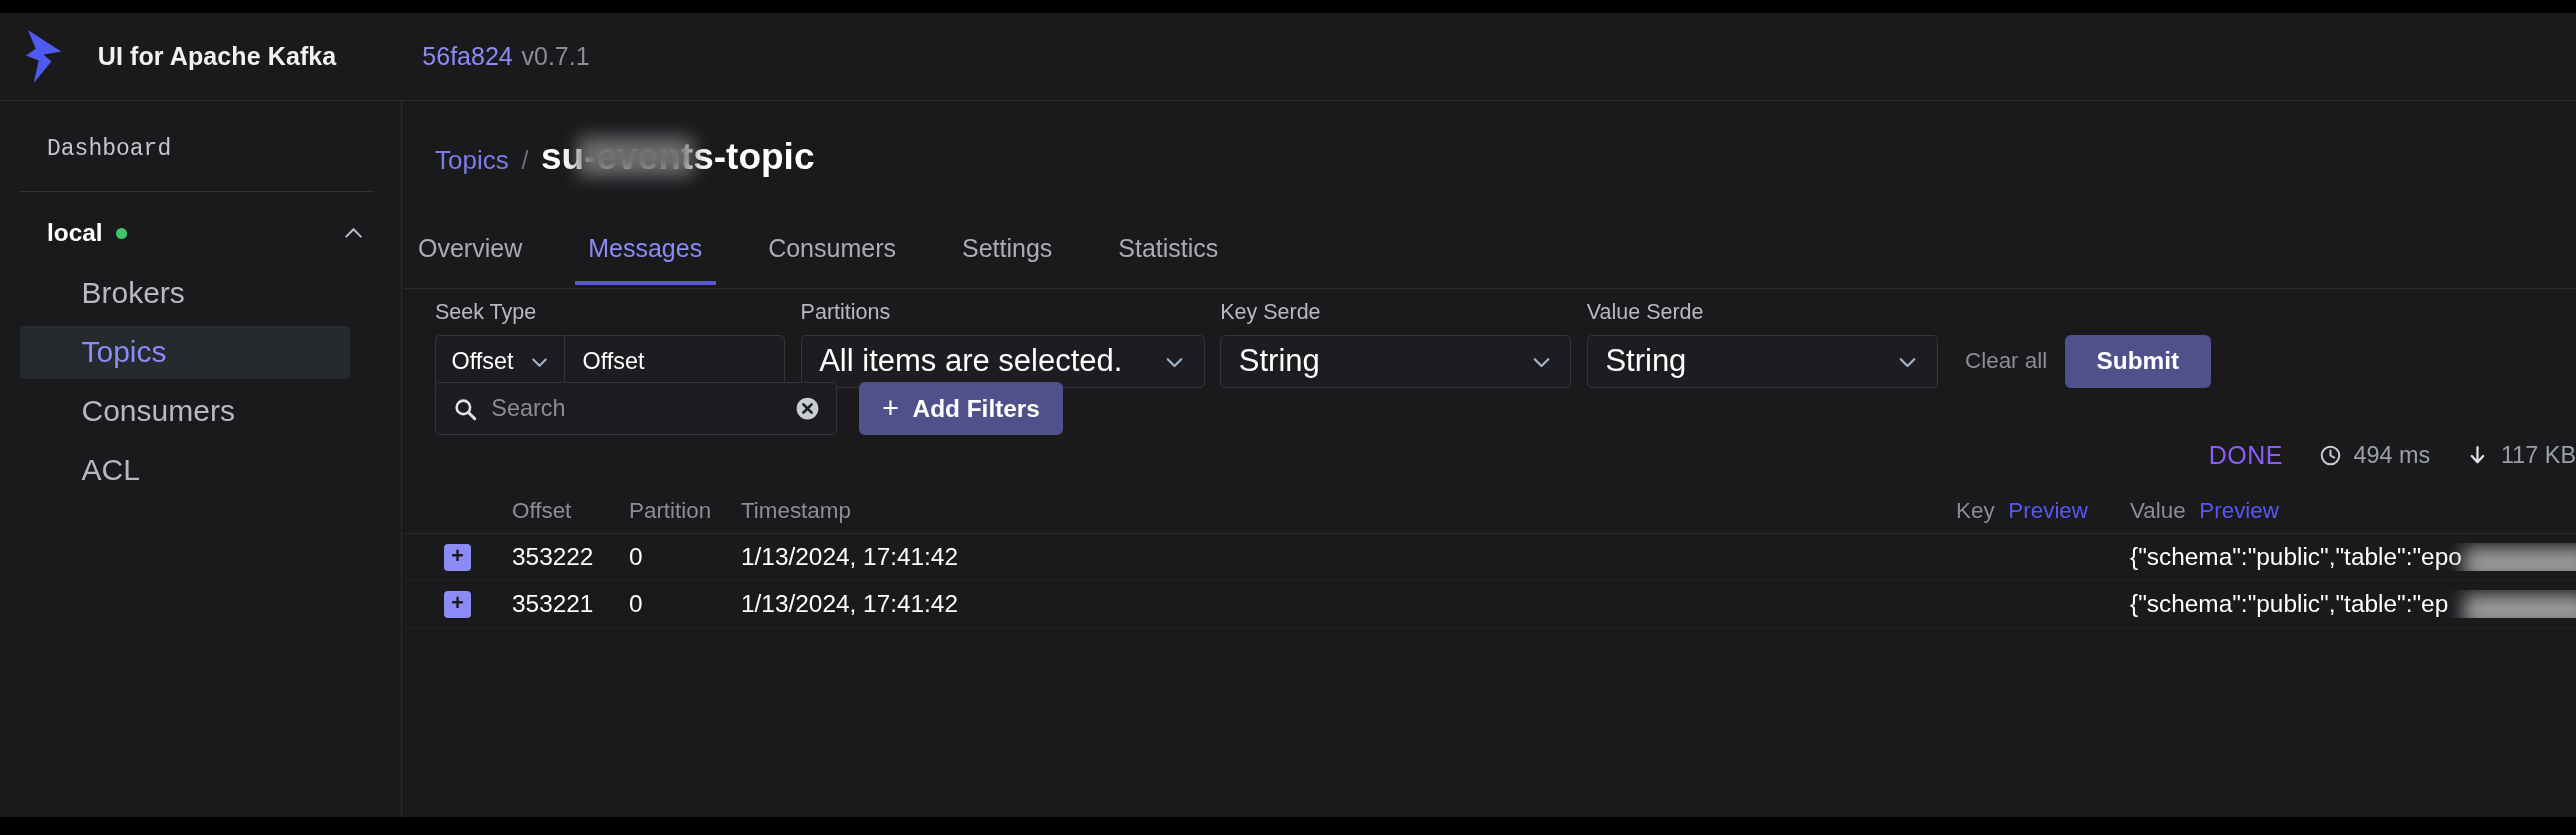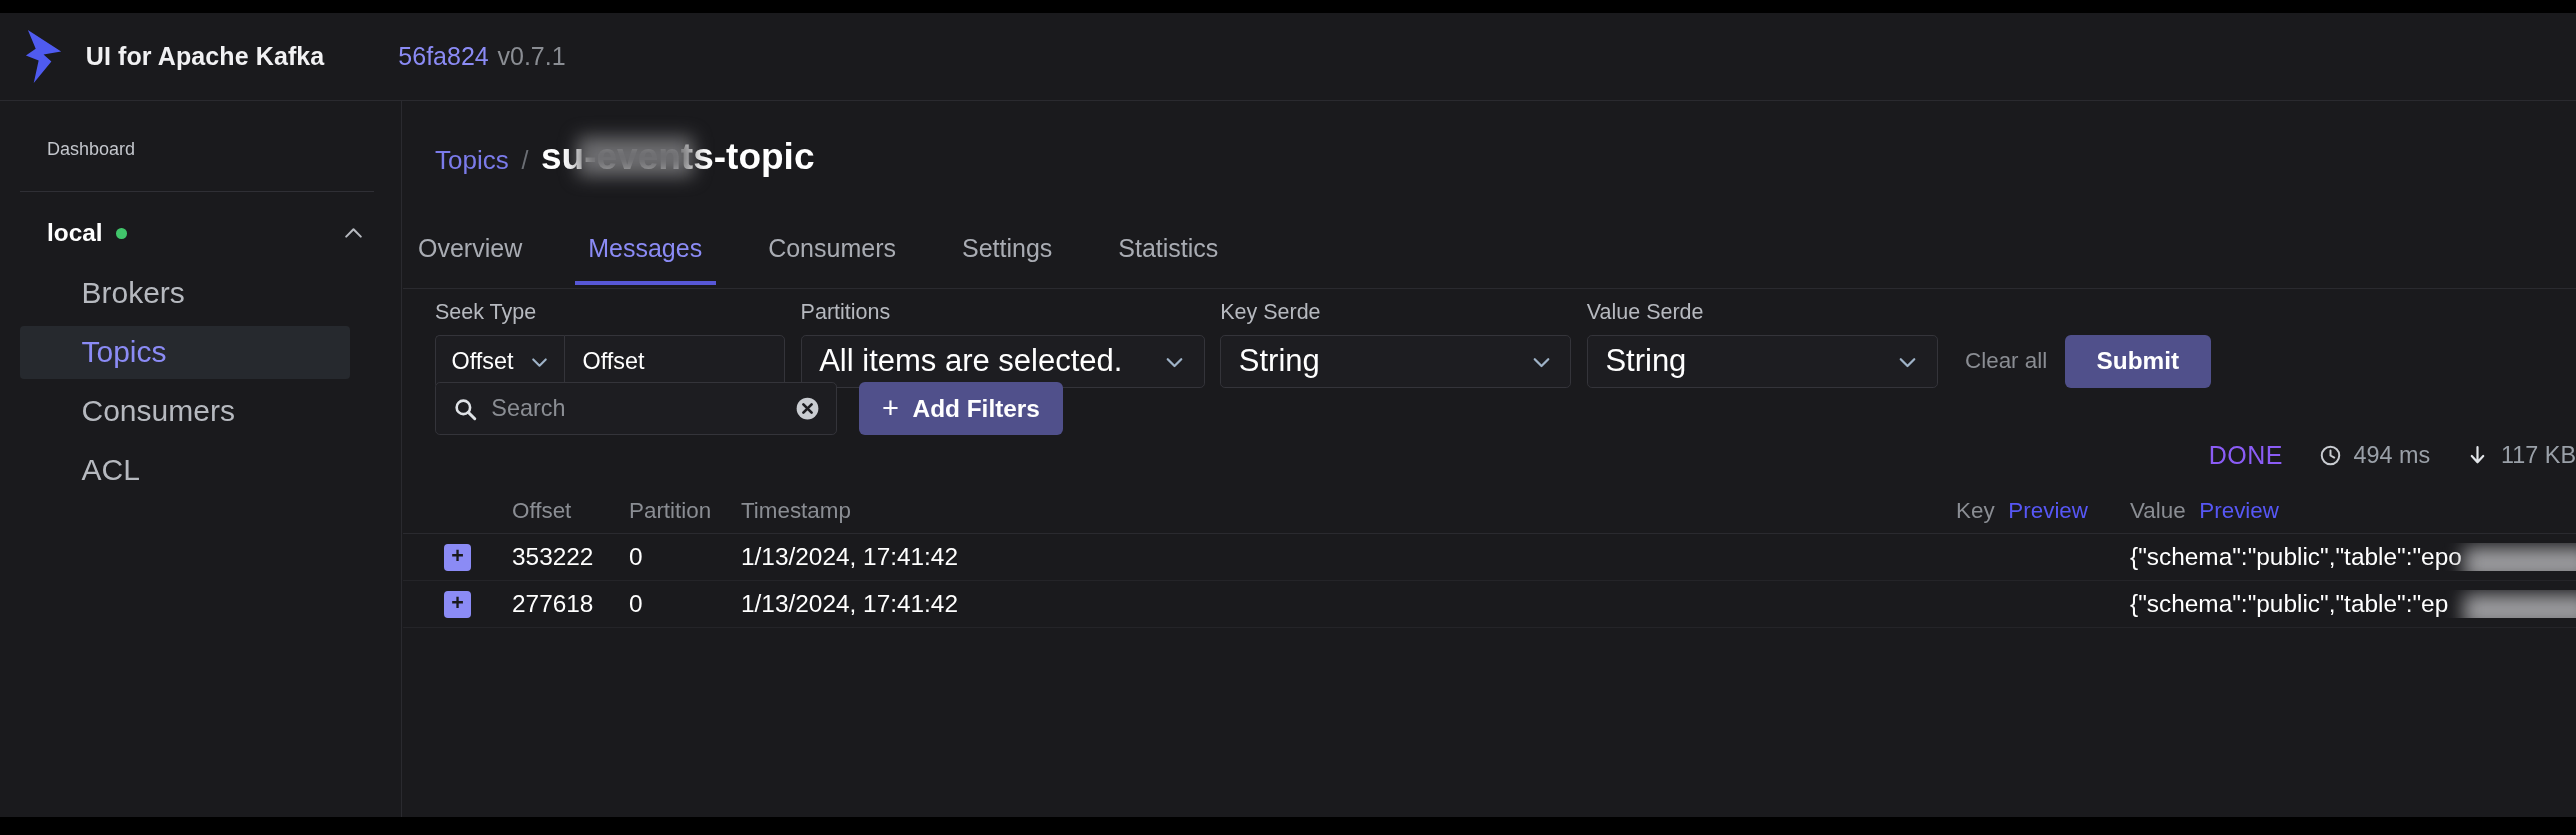--- a/index.html
+++ b/index.html
@@ -13,43 +13,44 @@
   .app { position: relative; width: 2576px; height: 835px; background: #1a1a1d; }
 
   
   .top-strip { position: absolute; top: 0; left: 0; width: 2576px; height: 12.7px; background: #000; }
 
   
   .header {
     position: absolute; top: 12.7px; left: 0; width: 2576px; height: 88px;
     background: #1a1a1d;
     border-bottom: 1px solid #2a2a2f;
-    display: flex; align-items: center;
+    display: flex; align-items: center; gap: 12px;
   }
   .logo-wrap { width: 76px; display: flex; justify-content: center; align-items: center; margin-left: 7.8px; }
   .logo-svg { display: block; }
   .app-title {
     color: #f1f1f3; font-size: 25px; font-weight: bold; letter-spacing: 0.1px;
     margin-left: 2px; white-space: nowrap;
   }
   .version-wrap { margin-left: 74px; font-size: 25px; white-space: nowrap; }
   .commit { color: #8b8bf5; }
   .vers { color: #8a8d93; margin-left: 8.8px; }
 
   
   .sidebar {
     position: absolute; top: 101px; left: 0; width: 402px; height: 734px;
     background: #1a1a1d;
     border-right: 1px solid #2a2a2f;
     padding-top: 21.5px;
   }
   .nav-item {
     height: 53px; display: flex; align-items: center;
-    padding-left: 47px; font-size: 18px; color: #b6b9bf;
+    padding-left: 47px; font-size: 23px; color: #b6b9bf;
     white-space: nowrap;
+    font-family: Liberation Mono, monospace;
   }
   .nav-item.dashboard { color: #c3c6cc; padding-left: 47px; }
   .nav-divider { height: 1px; background: #2f2f35; margin: 15.6px 27px 13.7px 19.5px; }
 
   .cluster-row {
     height: 55px; display: flex; align-items: center;
     padding-left: 47px; padding-right: 35px;
     color: #ffffff; font-size: 24.4px; font-weight: bold;
   }
   .cluster-dot {
@@ -376,21 +377,21 @@
           <span class="val-blur"></span>
         </div>
       </div>
 
       <div class="trow">
         <div class="c-exp">
           <div class="exp-btn">
             <span>+</span>
           </div>
         </div>
-        <div class="c-off cell">277618</div>
+        <div class="c-off cell">353221</div>
         <div class="c-part cell">0</div>
         <div class="c-time cell">1/13/2024, 17:41:42</div>
         <div class="c-key cell"></div>
         <div class="val-cell">
           <span>{"schema":"public","table":"ep</span>
           <span class="val-blur"></span>
         </div>
       </div>
 
     </div>

